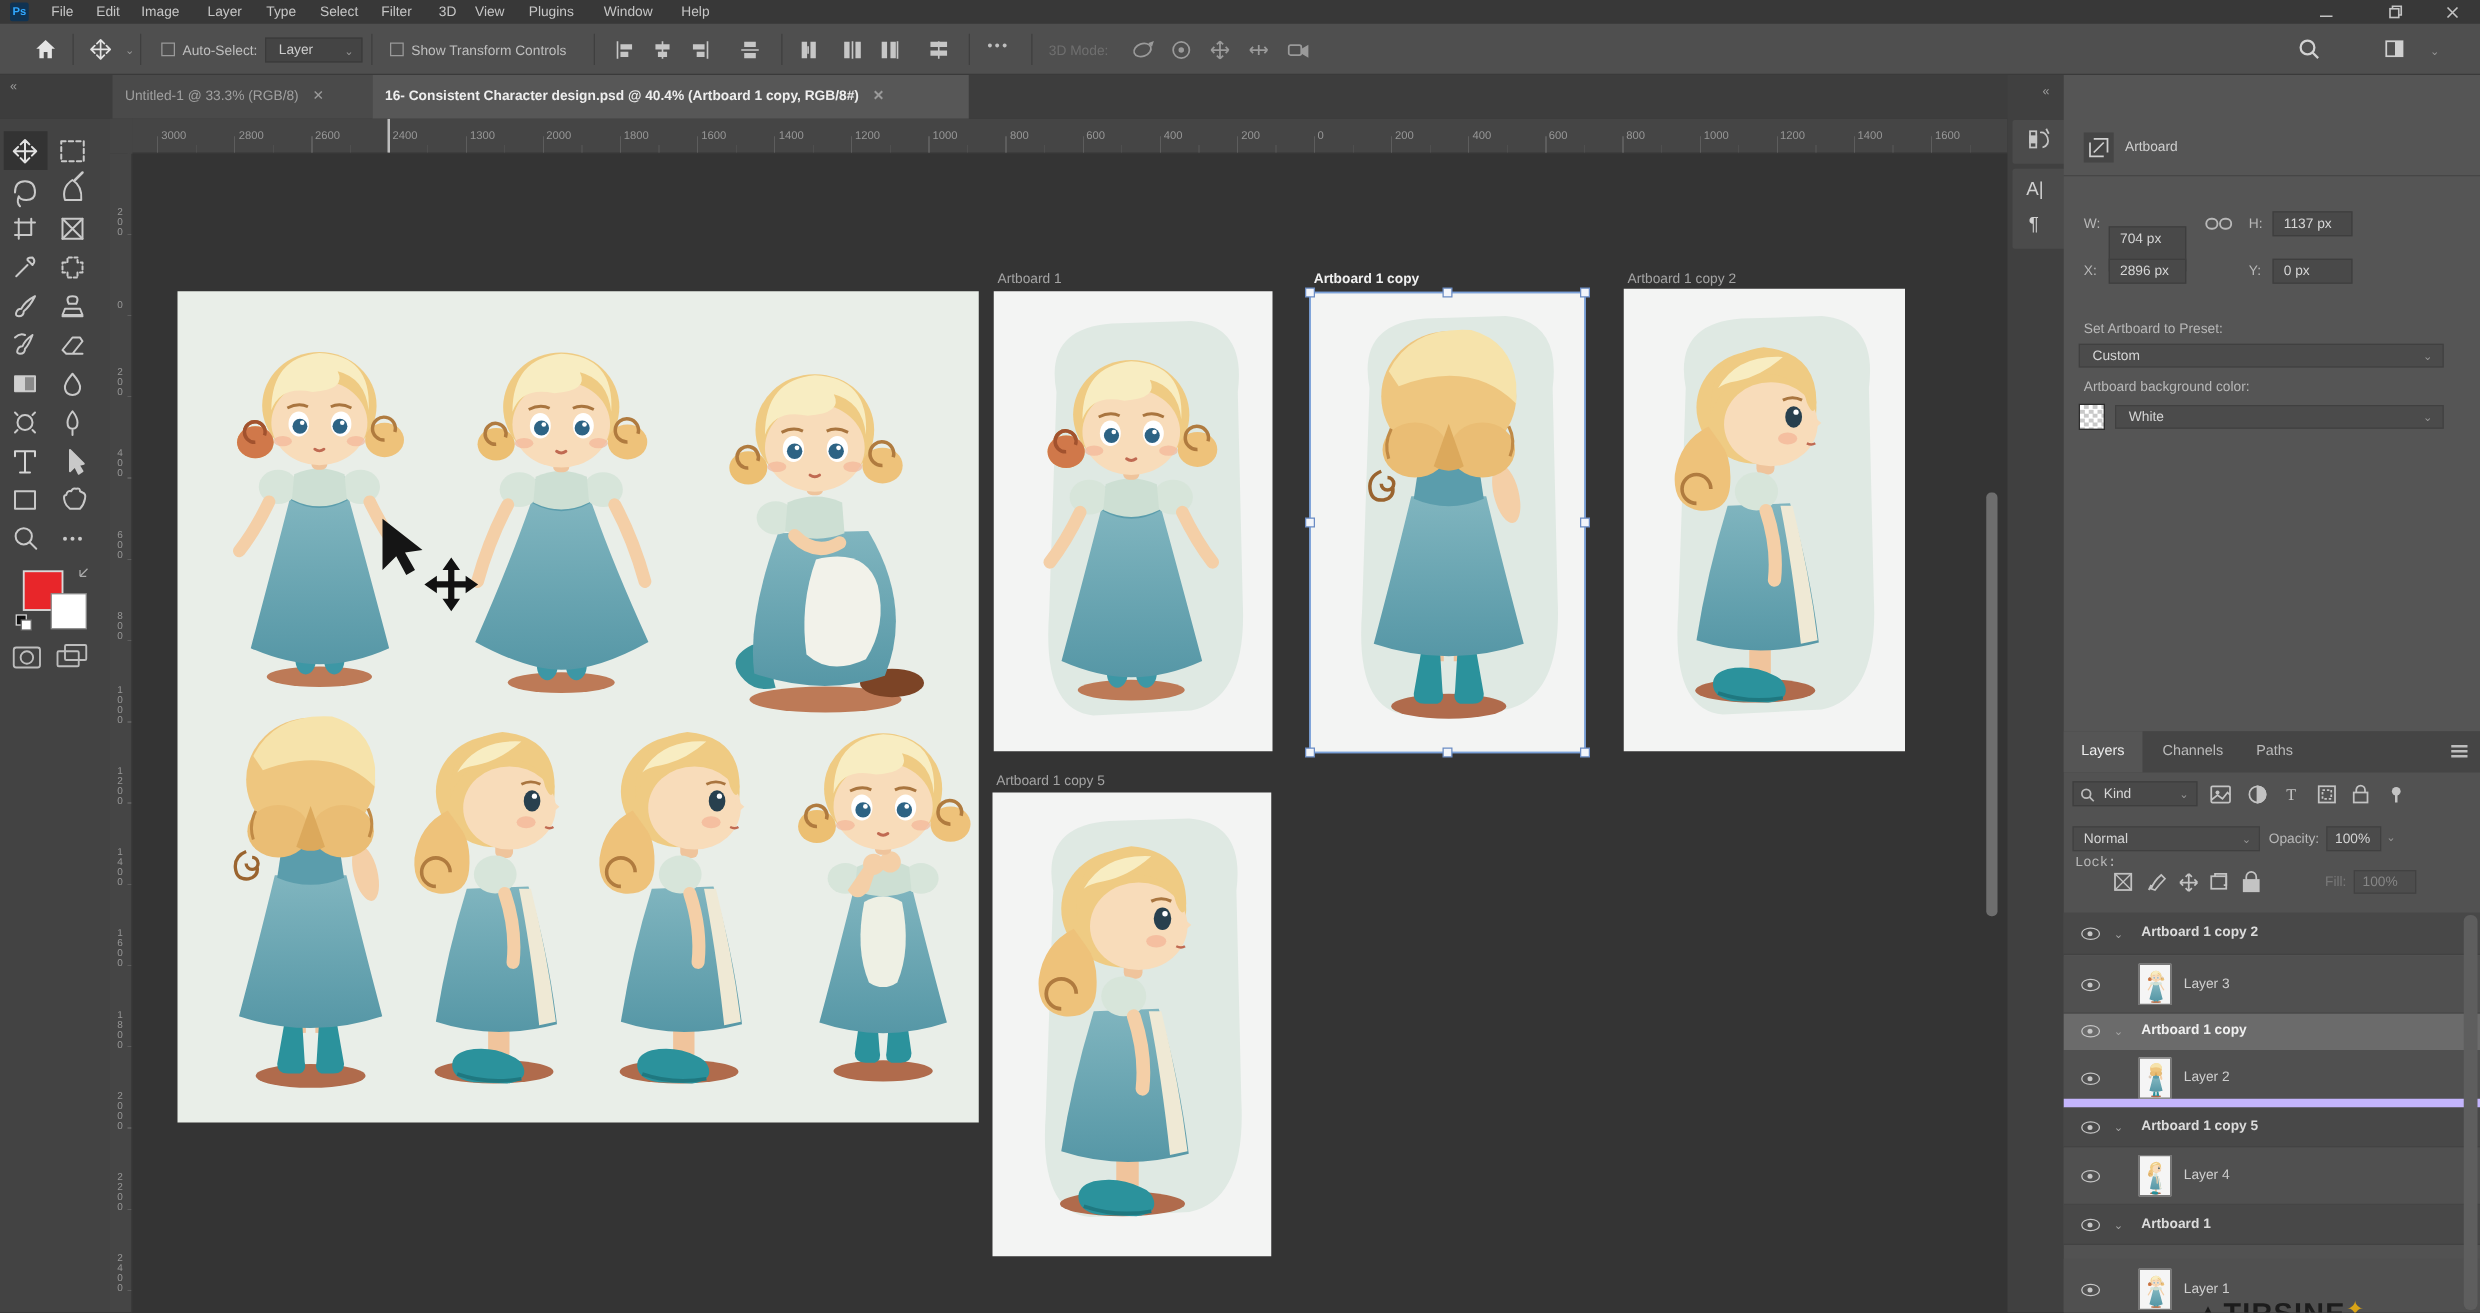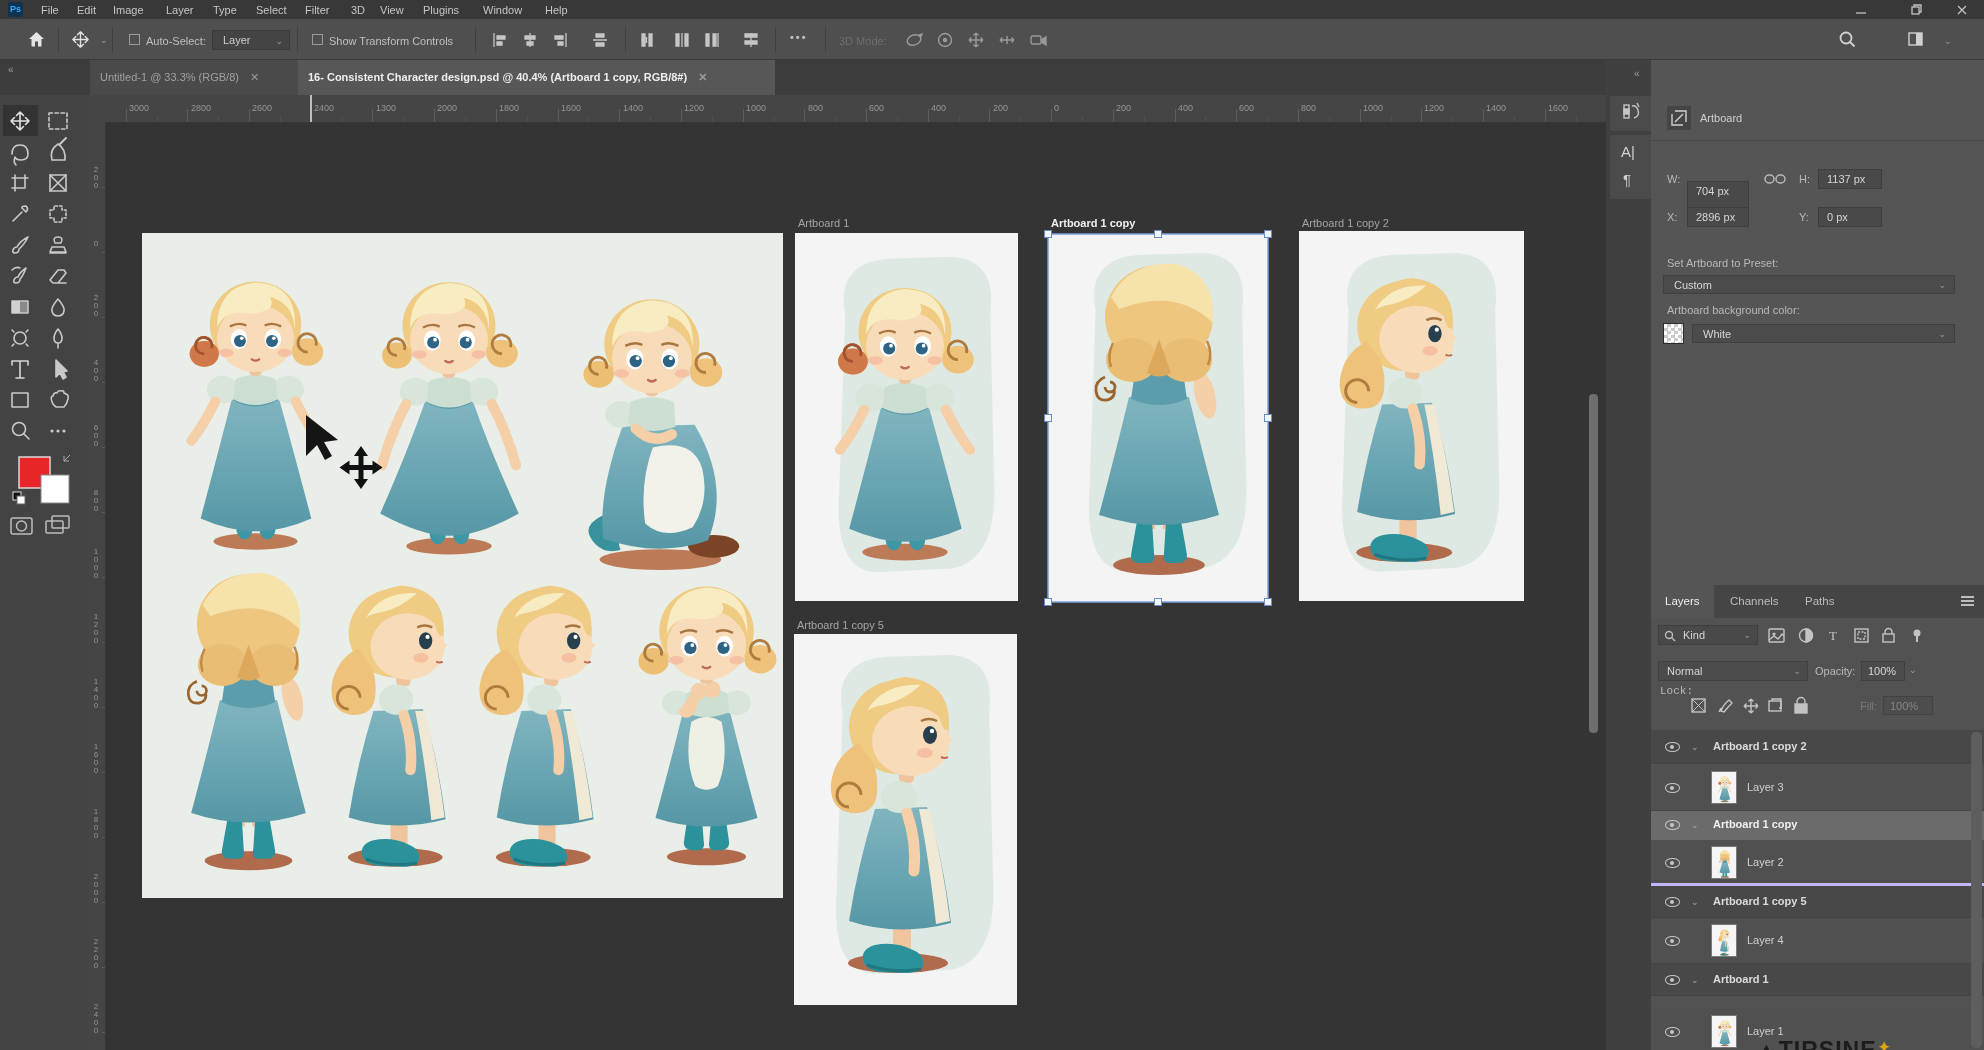--- a/index.html
+++ b/index.html
@@ -680,21 +680,21 @@
       <div class="thumb" style="top:6px;"><svg width="26" height="33">
             <use href="#gfront" transform="translate(4,2) scale(0.088)"></use>
           </svg></div>
       <div class="lname2" style="top:16px;">Layer 3</div>
     </div>
     <div class="lrow" style="top:226px;height:29px;background:#6b6b6b;">
       <div class="eyei" style="left:14px;top:9px;"></div>
       <div class="caret" style="top:9px;">⌄</div>
       <div class="lname" style="top:7px;color:#f0f0f0;">Artboard 1 copy</div>
     </div>
-    <div class="lrow" style="top:255px;height:46px;background:#505050;border-bottom:3px solid #c4b5fd;padding-left:42px;">
+    <div class="lrow" style="top:255px;height:46px;background:#505050;border-bottom:7px solid #c4b5fd;padding-left:42px;">
       <div class="eyei" style="left:14px;top:18px;"></div>
       <div class="thumb" style="top:6px;"><svg width="26" height="33">
             <use href="#gback" transform="translate(4,2) scale(0.088)"></use>
           </svg></div>
       <div class="lname2" style="top:16px;">Layer 2</div>
     </div>
     <div class="lrow" style="top:301px;height:32px;background:#484848;border-bottom:1px solid #424242;">
       <div class="eyei" style="left:14px;top:11px;"></div>
       <div class="caret" style="top:11px;">⌄</div>
       <div class="lname" style="top:9px;">Artboard 1 copy 5</div>

